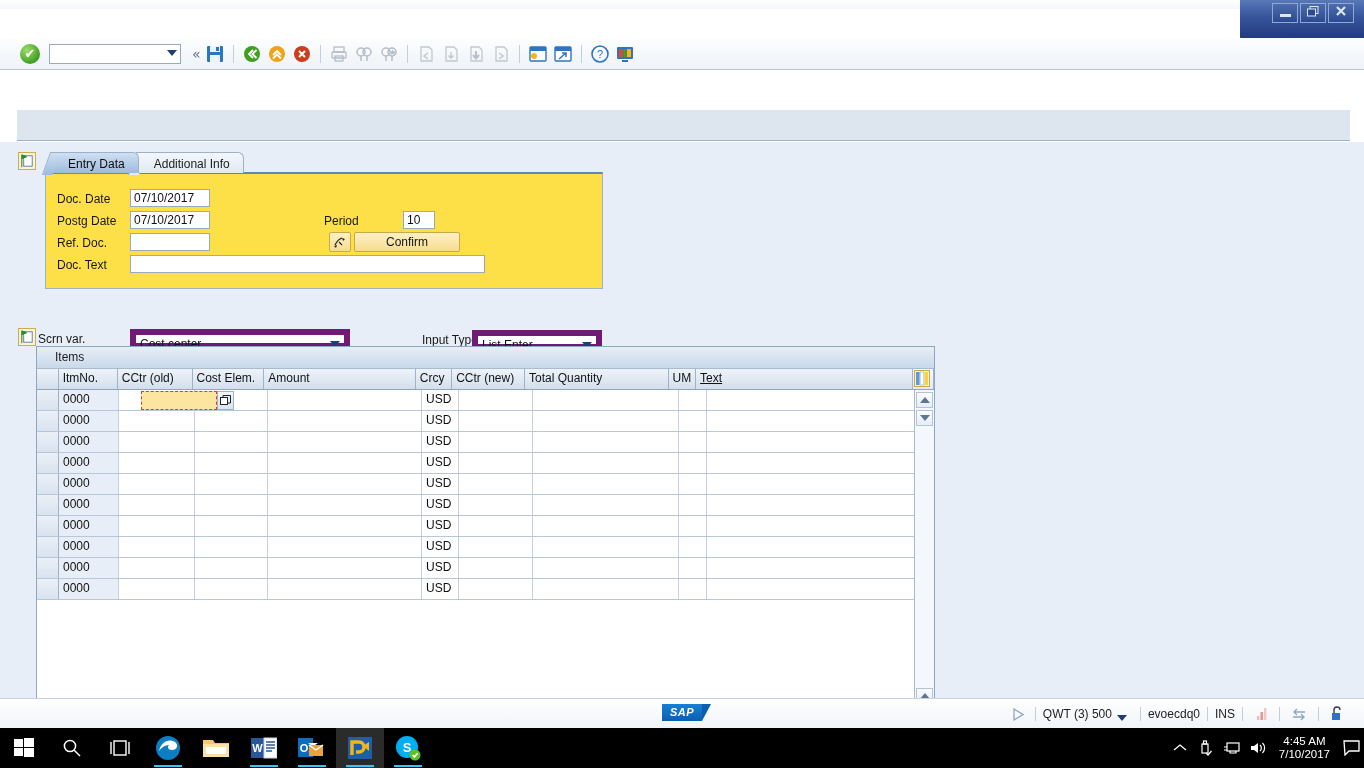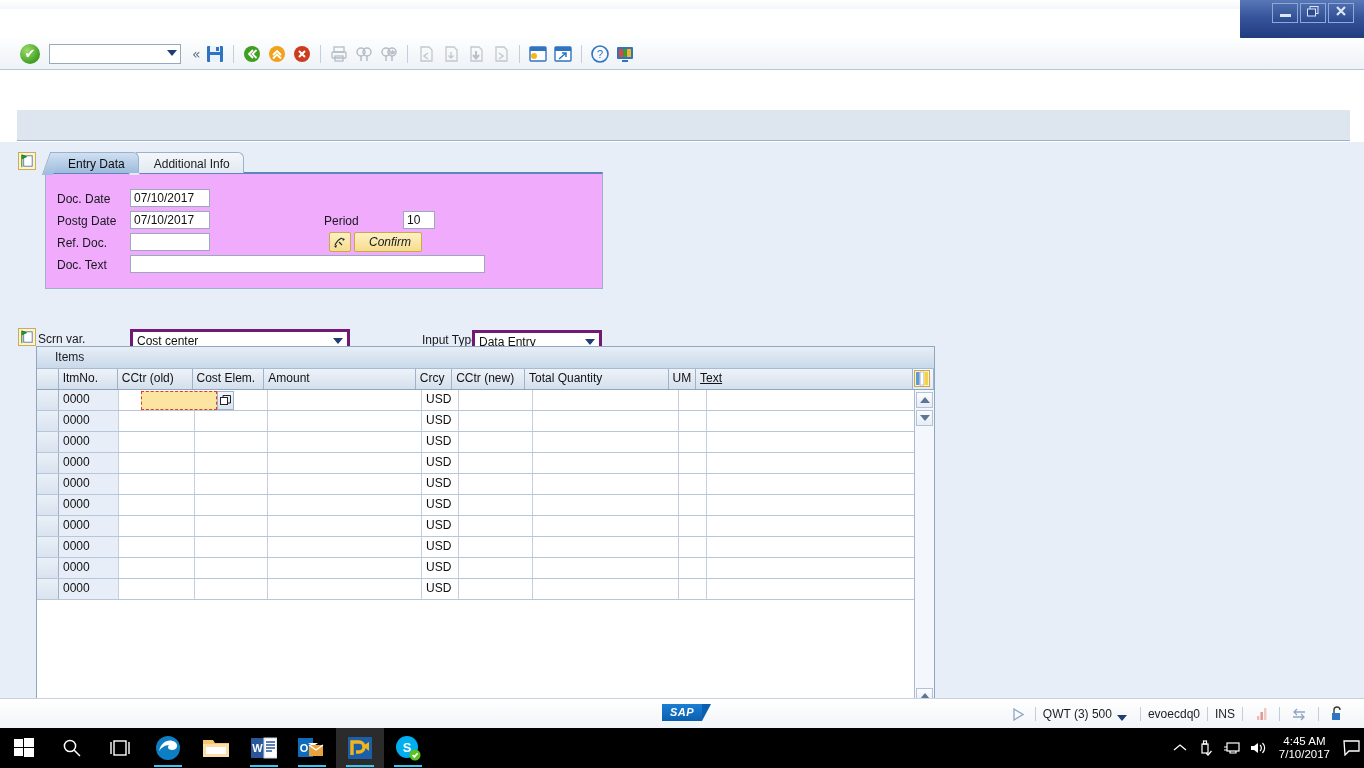--- a/index.html
+++ b/index.html
@@ -128,21 +128,21 @@
     color:#0b0b0b; z-index:3;
   }
   .tab.inactive { background: linear-gradient(#f3f7fb, #e2e9f2); z-index:1; }
   .tab::before {
     content:""; position:absolute; left:-7px; top:-1px; width:10px; height:22px;
     background: inherit; border-left:1px solid #9db2c9;
     transform: skewX(-20deg); border-top:1px solid #9db2c9;
   }
   .tabpanel {
     position:absolute; left:45px; top:30px; width:558px; height:117px;
-    background:#f0abfc; border:1px solid #9db2c9; border-top:2px solid #5d87bb;
+    background:#fde047; border:1px solid #9db2c9; border-top:2px solid #5d87bb;
   }
 
   
   .frm-label { position:absolute; font-size:12px; color:#16181b; }
   .frm-input {
     position:absolute; background:#ffffff; border:1px solid #9aa9bb;
     font-size:12px; padding:1px 3px; outline:none; height:18px;
     font-family:"Liberation Sans", sans-serif; color:#101010;
   }
   .btn-confirm {
@@ -155,21 +155,21 @@
   .btn-match {
     position:absolute; width:22px; height:20px;
     background: linear-gradient(#fdf1c4, #f6dc8e);
     border:1px solid #c9a94b; border-radius:2px;
     display:flex;align-items:center;justify-content:center;
   }
 
   
   .varrow { position:absolute; left:18px; top:186px; width:600px; height:22px; }
   .sel {
-    position:absolute; height:20px; background:#ffffff; border:3px solid #701a75;
+    position:absolute; height:20px; background:#ffffff; border:6px solid #701a75;
     font-size:12px; color:#101010; padding-left:4px; line-height:18px;
   }
   .sel .arr {
     position:absolute; right:4px; top:6px; width:0;height:0;
     border-left:5px solid transparent;border-right:5px solid transparent;border-top:6px solid #1f3d73;
   }
 
   
   .grid-wrap {
     position:absolute; left:36px; top:204px; width:899px; height:416px;
@@ -452,42 +452,42 @@
       <input class="frm-input" style="left: 84px; top: 59px; width: 80px;" value="">
 
       <div class="btn-match" style="left:283px; top:58px;">
         <svg width="15" height="14" viewBox="0 0 15 14">
           <path d="M2 10 C4 6 6 4 9 3" stroke="#222" stroke-width="1.2" fill="none"></path>
           <path d="M1 11 l3 -1 l-1 3 z" fill="#222"></path>
           <path d="M9 3 l3 1 l-2 2 z" fill="#222"></path>
           <path d="M6 7 l3 3" stroke="#222" stroke-width="1.1"></path>
         </svg>
       </div>
-      <div class="btn-confirm" style="left:308px; top:58px; width:68px;font-style:italic;">Confirm</div>
+      <div class="btn-confirm" style="left:308px; top:58px; width:106px;">Confirm</div>
 
       <div class="frm-label" style="left:11px;  top:84px;">Doc. Text</div>
       <input class="frm-input" style="left: 84px; top: 81px; width: 355px;" value="">
     </div>
 
     <div style="position:absolute;left:18px;top:186px;">
       <svg class="grp-icon" width="19" height="19" viewBox="0 0 19 19">
         <rect x="0.5" y="0.5" width="18" height="18" fill="#fdf3cf" stroke="#c9a94b"></rect>
         <rect x="6" y="4" width="9" height="11" fill="#fff" stroke="#5a7fb0"></rect>
         <path d="M4 3 L4 16 M4 3 L9 5 L4 7" fill="#2aa02a" stroke="#1e7a1e"></path>
       </svg>
     </div>
     <div class="varrow">
       <div class="frm-label" style="left:20px; top:4px;">Scrn var.</div>
       <div class="sel" style="left:112px; top:1px; width:220px;">
         <span>Cost center</span>
         <span class="arr"></span>
       </div>
       <div class="frm-label" style="left:376px; top:5px;margin-left:28px;">Input Type</div>
       <div class="sel" style="left:454px; top:2px; width:130px;">
-        <span>Data Entry</span>
+        <span>List Enter</span>
         <span class="arr"></span>
       </div>
     </div>
 
     <div class="grid-wrap">
       <div class="grid-title">Items</div>
 
       <div class="grid-head">
         <div class="gh" style="width:22px;"></div>
         <div class="gh" style="width:60px;">ItmNo.</div>

